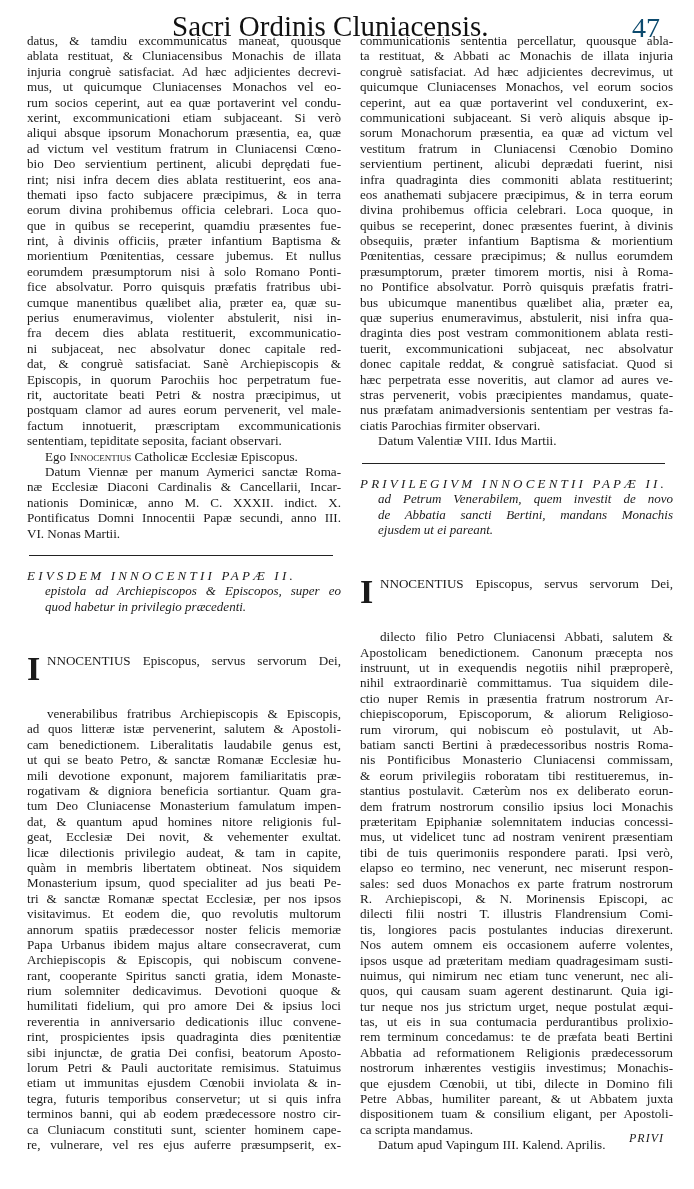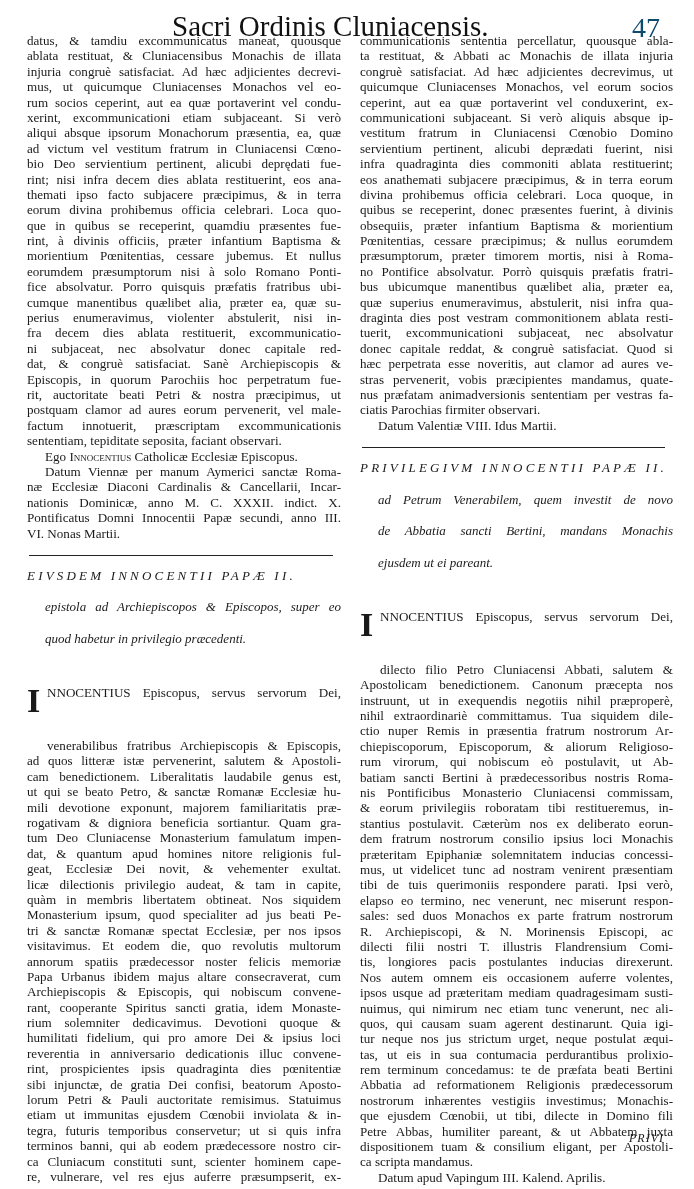--- a/index.html
+++ b/index.html
@@ -31,21 +31,21 @@
   .line.last { text-align-last: left; }
   .line.indent { padding-left: 18px; }
   .rule {
     height: 0; border-top: 1.6px solid #222; margin: 14px 8px 12px 2px;
   }
   .heading {
     font-style: italic; font-size: 13px; line-height: 15.6px; margin-bottom: 7px;
   }
   .heading .hline { display: block; white-space: nowrap; }
   .heading .hline.first { letter-spacing: 3.2px; padding-left: 0; }
-  .heading .hline.sub { padding-left: 18px; text-align: justify; text-align-last: justify; margin-top: 16px; }
+  .heading .hline.sub { padding-left: 18px; text-align: justify; text-align-last: justify; }
   .heading .hline.sub.last { text-align-last: left; }
   .para-start { position: relative; }
   .dropcap {
     position: absolute; left: 0; top: 1px; font-size: 34px; line-height: 30px; font-weight: bold;
   }
   .dc-line { padding-left: 20px; margin-top: 38px; }
   .catchword {
     position: absolute; right: 30px; bottom: 43px;
     font-style: italic; font-size: 12px; letter-spacing: 1px; margin-top: 31px;
   }
@@ -148,20 +148,21 @@
 </div>
 
 <div class="col right">
   <div id="right-cont">
       <span class="line">communicationis sententia percellatur, quousque abla-</span>
       <span class="line">ta restituat, &amp; Abbati ac Monachis de illata injuria</span>
       <span class="line">congruè satisfaciat. Ad hæc adjicientes decrevimus, ut</span>
       <span class="line">quicumque Cluniacenses Monachos, vel eorum socios</span>
       <span class="line">ceperint, aut ea quæ portaverint vel conduxerint, ex-</span>
       <span class="line">communicationi subjaceant. Si verò aliquis absque ip-</span>
+      <span class="line">sorum Monachorum præsentia, ea quæ ad victum vel</span>
       <span class="line">vestitum fratrum in Cluniacensi Cœnobio Domino</span>
       <span class="line">servientium pertinent, alicubi deprædati fuerint, nisi</span>
       <span class="line">infra quadraginta dies commoniti ablata restituerint;</span>
       <span class="line">eos anathemati subjacere præcipimus, &amp; in terra eorum</span>
       <span class="line">divina prohibemus officia celebrari. Loca quoque, in</span>
       <span class="line">quibus se receperint, donec præsentes fuerint, à divinis</span>
       <span class="line">obsequiis, præter infantium Baptisma &amp; morientium</span>
       <span class="line">Pœnitentias, cessare præcipimus; &amp; nullus eorumdem</span>
       <span class="line">præsumptorum, præter timorem mortis, nisi à Roma-</span>
       <span class="line">no Pontifice absolvatur. Porrò quisquis præfatis fratri-</span>

